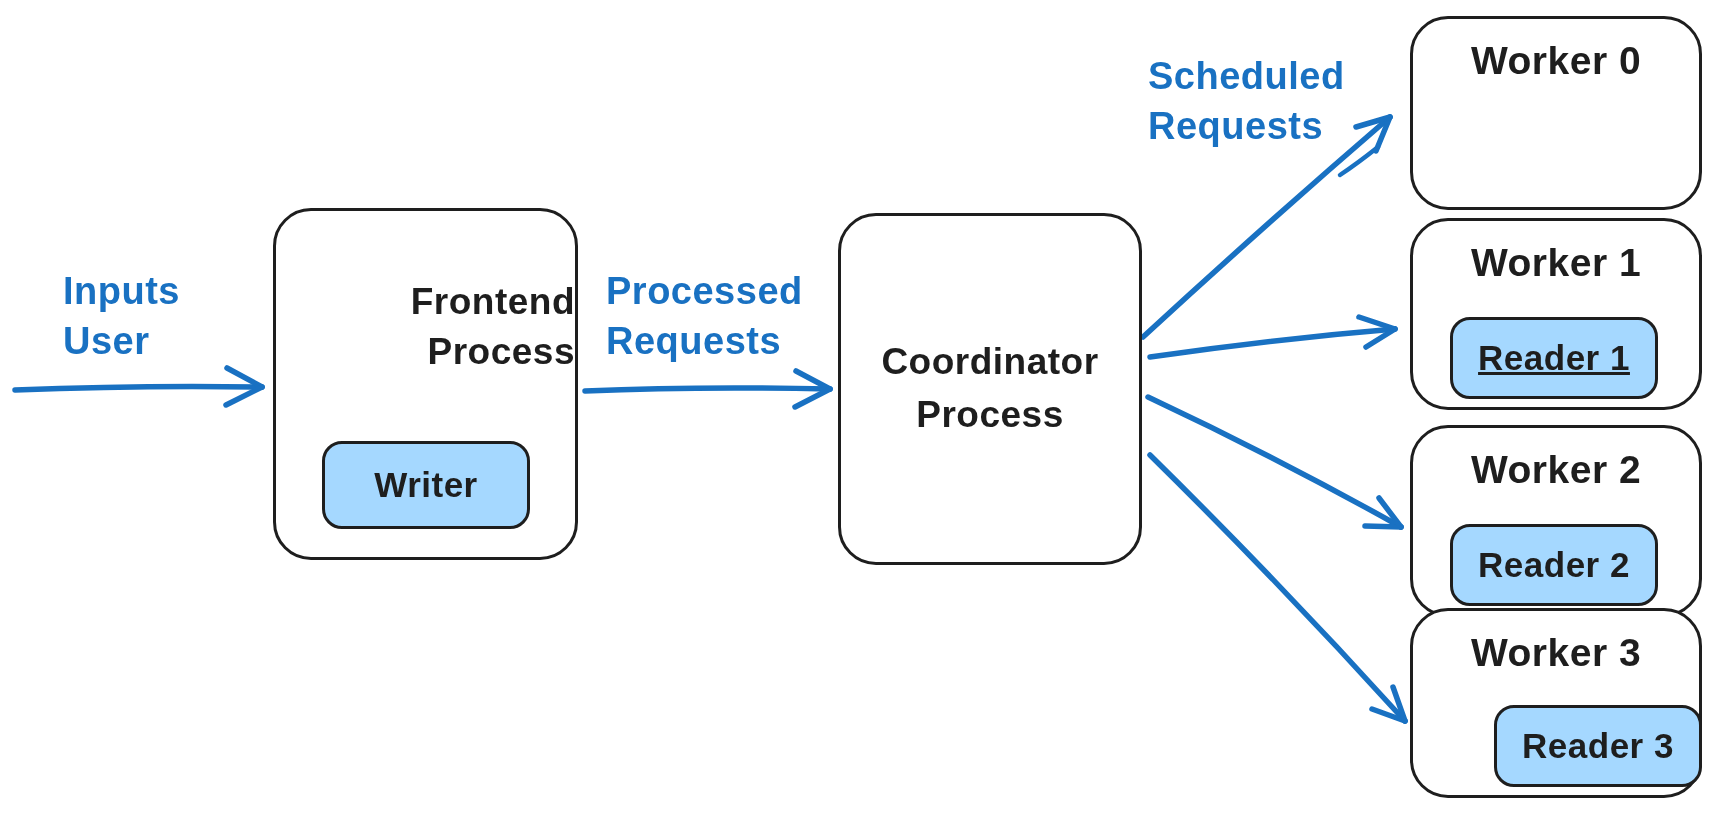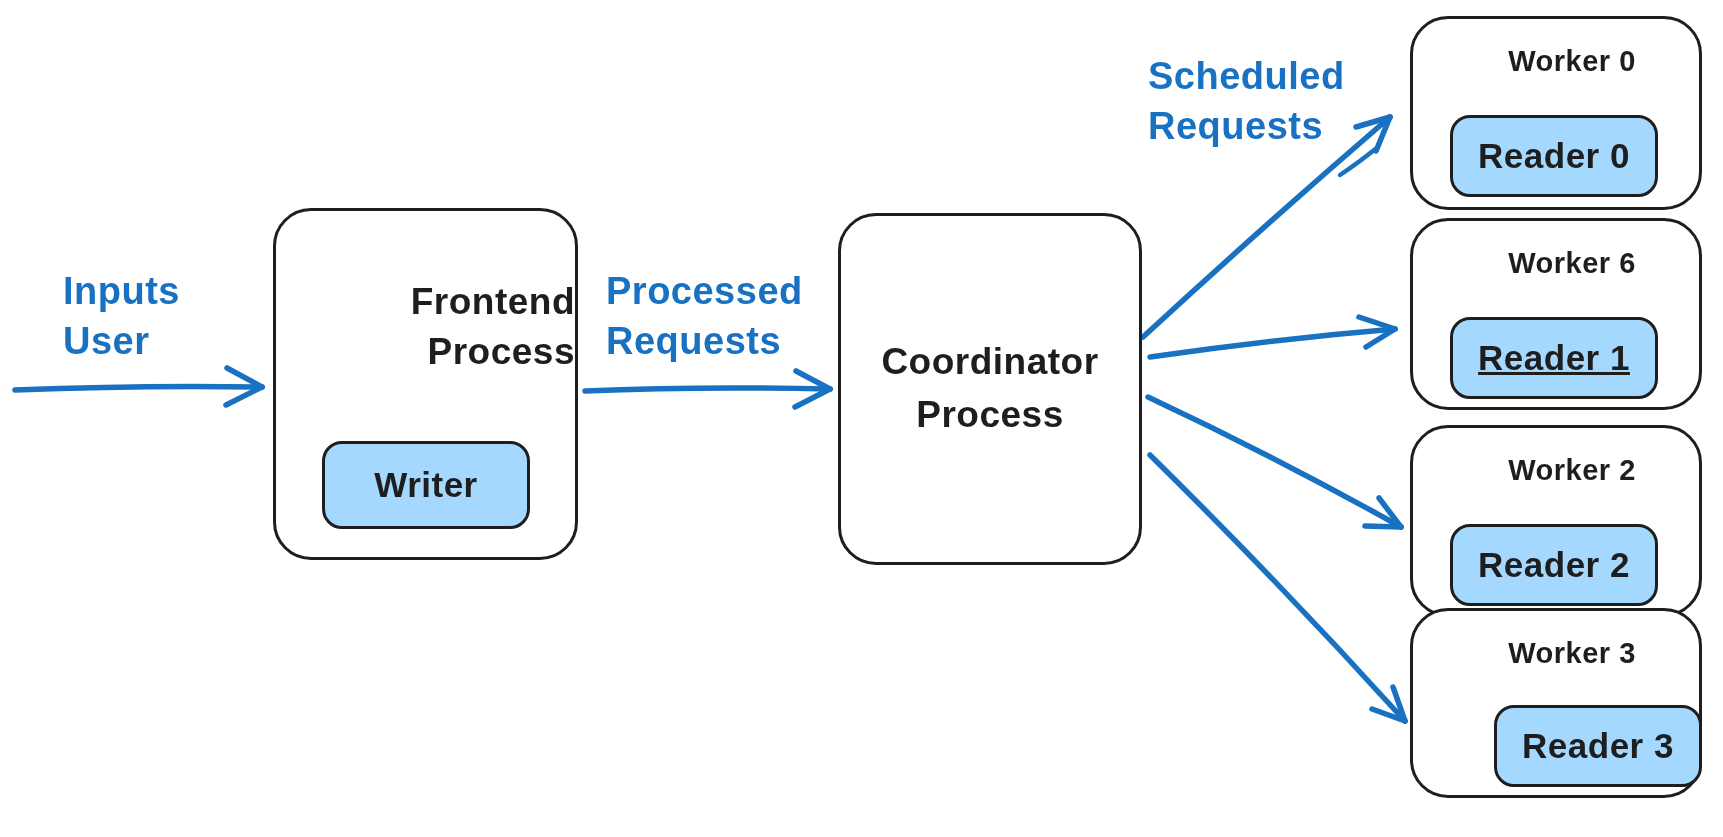--- a/index.html
+++ b/index.html
@@ -10,21 +10,21 @@
   .arrow-layer{position:absolute;left:0;top:0;width:1723px;height:837px;}
   .node{
     position:absolute;background:#ffffff;border:3.5px solid #1e1e1e;
     border-radius:38px;box-sizing:border-box;
   }
   .node-title{
     position:absolute;left:0;width:100%;text-align:center;
     color:#1e1e1e;font-size:37px;font-weight:bold;line-height:50px;
     letter-spacing:0.5px;
   }
-  .worker-title{font-size:29px;line-height:44px;padding-left:16px;}
+  .worker-title{font-size:39px;line-height:44px;}
   .subbox{
     position:absolute;background:#a5d8ff;border:3.5px solid #1e1e1e;
     border-radius:20px;box-sizing:border-box;
     display:flex;align-items:center;justify-content:center;
     color:#1e1e1e;font-size:35px;font-weight:bold;letter-spacing:0.5px;
   }
   .blue-label{
     position:absolute;color:#1971c2;font-size:38px;font-weight:bold;
     line-height:50px;letter-spacing:0.5px;white-space:nowrap;
   }
@@ -94,27 +94,24 @@
 
   <div class="node" style="left:838px;top:213px;width:304px;height:352px;">
     <div class="node-title" style="top:119px;line-height:53px;">
       <span>Coordinator</span>
       <span style="display:block">Process</span>
     </div>
   </div>
 
   <div class="node" style="left:1410px;top:16px;width:292px;height:194px;">
     <div class="node-title worker-title" style="top:20px;">Worker 0</div>
-    <div class="subbox" style="left:37px;top:96px;width:208px;height:82px;">
-      <span>Reader 0</span>
-    </div>
   </div>
 
   <div class="node" style="left:1410px;top:218px;width:292px;height:192px;">
-    <div class="node-title worker-title" style="top:20px;">Worker 6</div>
+    <div class="node-title worker-title" style="top:20px;">Worker 1</div>
     <div class="subbox" style="left:37px;top:96px;width:208px;height:82px;text-decoration:underline;">
       <span>Reader 1</span>
     </div>
   </div>
 
   <div class="node" style="left:1410px;top:425px;width:292px;height:192px;">
     <div class="node-title worker-title" style="top:20px;">Worker 2</div>
     <div class="subbox" style="left:37px;top:96px;width:208px;height:82px;">
       <span>Reader 2</span>
     </div>

